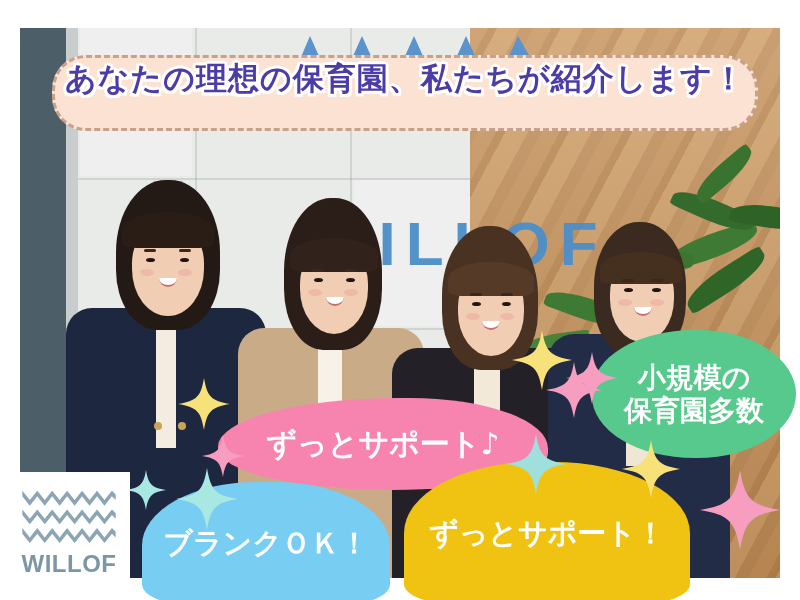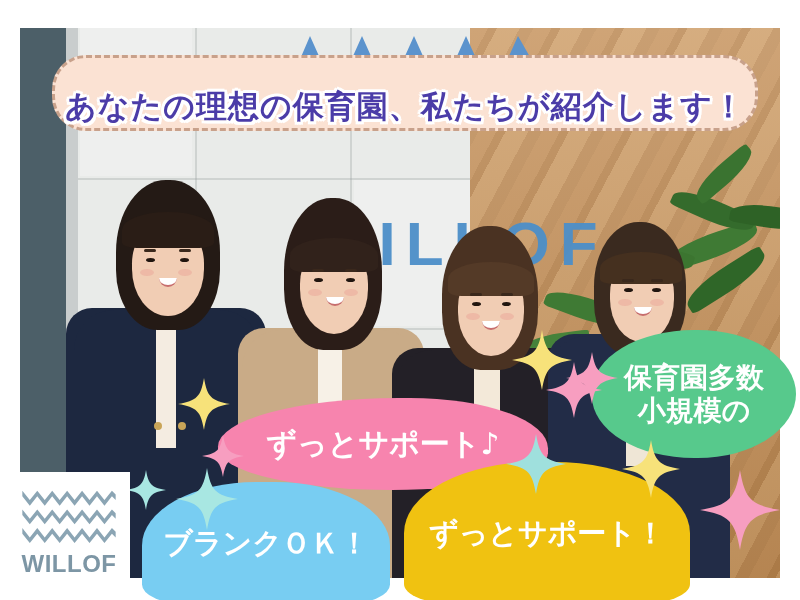--- a/index.html
+++ b/index.html
@@ -52,21 +52,21 @@
   .shirt{position:absolute;background:#f4ece1;border-radius:10px 10px 0 0;}
   .eye{position:absolute;width:9px;height:4px;border-radius:50%;background:#20150f;}
   .brow{position:absolute;width:12px;height:3px;border-radius:3px;background:#3a281c;}
   .mouth{position:absolute;width:18px;height:7px;border-radius:0 0 12px 12px;background:#fff;
          border-bottom:2px solid #c76e6e;}
   .blush{position:absolute;width:14px;height:7px;border-radius:50%;background:rgba(232,150,140,.35);}
 
   
   .banner{position:absolute;left:52px;top:55px;width:700px;height:70px;
           background:#fbe2d3;border:3px dashed #c8a18b;border-radius:34px;
-          display:flex;align-items:flex-end;justify-content:center;}
+          display:flex;align-items:flex-start;justify-content:center;}
   .banner-text{font-size:31px;font-weight:700;color:#4b3ca8;letter-spacing:1px;
           font-family:"DejaVu Sans",sans-serif;
           text-shadow:
             -2.5px -2.5px 0 #fff, 2.5px -2.5px 0 #fff,-2.5px 2.5px 0 #fff,2.5px 2.5px 0 #fff,
             -3px 0 0 #fff, 3px 0 0 #fff, 0 -3px 0 #fff, 0 3px 0 #fff;}
 
   .bubble{position:absolute;display:flex;flex-direction:column;align-items:center;
           justify-content:center;color:#fff;font-weight:600;text-align:center;
           font-family:"DejaVu Sans",sans-serif;line-height:1.18;}
 
@@ -258,22 +258,22 @@
 
   <div class="banner">
     <div class="banner-text">あなたの理想の保育園、私たちが紹介します！</div>
   </div>
 
   <div class="bubble b-pink">
     <span>ずっとサポート♪</span>
   </div>
 
   <div class="bubble b-green">
+    <span>小規模の</span>
     <span>保育園多数</span>
-    <span>小規模の</span>
   </div>
 
   <div class="bubble b-blue">
     <span>ブランクＯＫ！</span>
   </div>
 
   <div class="bubble b-yellow">
     <span>ずっとサポート！</span>
   </div>
 

